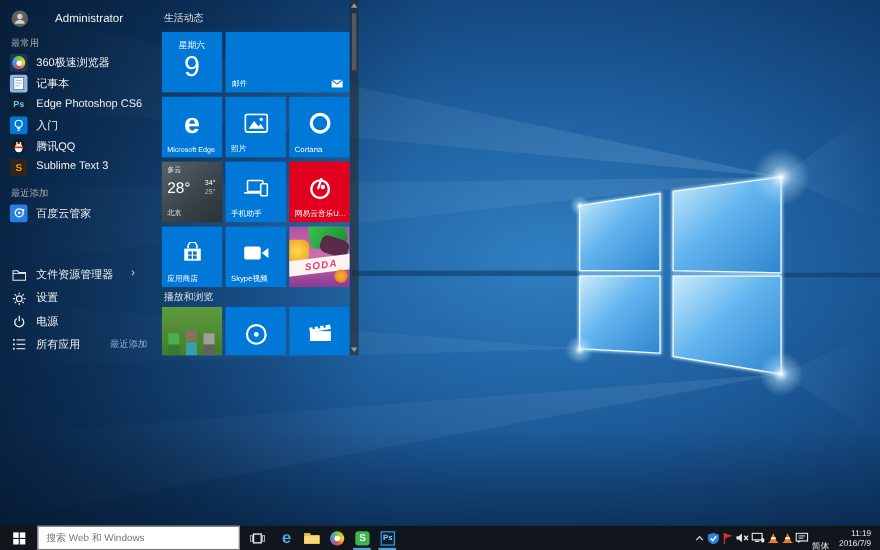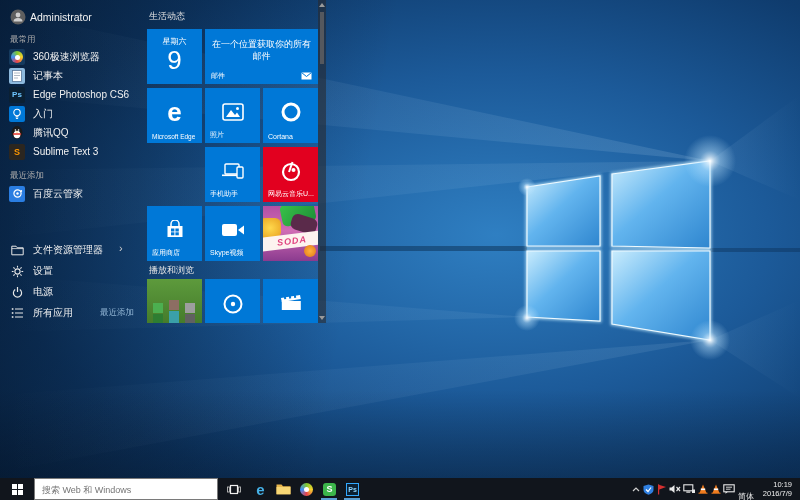--- a/index.html
+++ b/index.html
@@ -12,21 +12,21 @@
       linear-gradient(100deg, rgba(3,14,30,.55) 0%, rgba(3,14,30,0) 45%),
       linear-gradient(0deg, rgba(4,18,36,.45) 0%, rgba(4,18,36,0) 22%),
       radial-gradient(90% 85% at 62% 47%, #2f7fc2 0%, #1c5a99 38%, #0f3c6e 68%, #0a2b50 100%);
   }
   .wall-svg { position:absolute; inset:0; }
 
   
   .start-menu { position:absolute; left:0; top:155; width:326; height:323;
     background:rgba(22,25,30,.97); color:#fff; box-shadow:2px 0 10px rgba(0,0,0,.5); }
   .left-col { position:absolute; left:0; top:0; width:147px; height:100%; background:rgba(16,18,22,.35); }
-  .user-row { position:absolute; left:10px; top:7px; height:20px; display:flex; align-items:center; gap:4px; }
+  .user-row { position:absolute; left:10px; top:7px; height:20px; display:flex; align-items:center; gap:24px; }
   .user-name { font-size:10.5px; color:#f2f2f2; }
   .sec-label { position:absolute; left:10px; font-size:8.5px; color:#a9a9a9; }
   .app-item { position:absolute; left:0; width:170px; height:19px; display:flex; align-items:center; cursor:default; }
   .app-ico { position:absolute; left:9px; width:16px; height:16px; display:flex; align-items:center; justify-content:center; }
   .app-label { position:absolute; left:33px; font-size:10px; color:#f0f0f0; white-space:nowrap; }
   .foot-item { position:absolute; left:0; width:147px; height:20px; display:flex; align-items:center; }
   .foot-ico { position:absolute; left:10px; width:14px; height:14px; display:flex; align-items:center; justify-content:center; }
   .foot-label { position:absolute; left:33px; font-size:10px; color:#f0f0f0; white-space:nowrap; }
   .chev { position:absolute; left:119px; font-size:11px; color:#cfcfcf; top:2px; }
   .recent-link { position:absolute; left:100px; font-size:8.5px; color:#8fb3d2; }
@@ -295,21 +295,20 @@
 
   <div class="tiles">
     <div class="group-title" style="top:10px">生活动态</div>
 
     <div class="tile" style="left:0;top:29px">
       <div class="cal-week">星期六</div>
       <div class="cal-day">9</div>
     </div>
 
     <div class="tile t-wide" style="left:58px;top:29px">
-      <div class="mail-msg">在一个位置获取你的所有邮件</div>
       <div class="mail-bottom">
         <span>邮件</span>
         <svg width="11" height="8" viewBox="0 0 11 8">
           <rect x="0.5" y="0.5" width="10" height="7" fill="#fff"></rect>
             <polyline points="0.5,0.5 5.5,4.5 10.5,0.5" fill="none" stroke="#0078d7" stroke-width="1"></polyline>
         </svg>
       </div>
     </div>
 
     <div class="tile" style="left:0;top:88px">
@@ -332,20 +331,27 @@
 
     <div class="tile" style="left:116px;top:88px">
       <div class="tile-center" style="padding-bottom:8px">
         <svg width="22" height="22" viewBox="0 0 22 22">
           <circle cx="11" cy="11" r="8" fill="none" stroke="#fff" stroke-width="3"></circle>
         </svg>
       </div>
       <div class="tile-label">Cortana</div>
     </div>
 
+    <div class="tile t-weather" style="left:0;top:147px">
+      <div class="wx-cond">多云</div>
+      <div class="wx-temp">28°</div>
+      <div class="wx-hi">34°</div>
+      <div class="wx-lo">25°</div>
+      <div class="wx-city">北京</div>
+    </div>
 
     <div class="tile" style="left:58px;top:147px">
       <div class="tile-center" style="padding-bottom:8px">
         <svg width="24" height="17" viewBox="0 0 24 17">
           <rect x="4" y="2" width="14" height="10" rx="1" fill="none" stroke="#fff" stroke-width="1.4"></rect>
           <rect x="1" y="12.5" width="20" height="1.6" fill="#fff"></rect>
           <rect x="16" y="5" width="6" height="11" rx="1" fill="#0078d7" stroke="#fff" stroke-width="1.4"></rect>
         </svg>
       </div>
       <div class="tile-label">手机助手</div>
@@ -540,16 +546,16 @@
   <div class="tray-ico" style="left:722px">
     <svg width="12" height="10" viewBox="0 0 12 10">
       <rect x="0.8" y="0.8" width="10.4" height="7" fill="none" stroke="#e8e8e8" stroke-width="1.1"></rect>
       <polygon points="2.5,7.8 2.5,9.8 5,7.8" fill="#e8e8e8"></polygon>
         <line x1="3" y1="3.2" x2="9" y2="3.2" stroke="#e8e8e8" stroke-width="0.9"></line>
         <line x1="3" y1="5.2" x2="7.5" y2="5.2" stroke="#e8e8e8" stroke-width="0.9"></line>
     </svg>
   </div>
   <div class="lang">简体</div>
   <div class="clock">
-    <div>10:19</div>
+    <div>11:19</div>
     <div>2016/7/9</div>
   </div>
 </div>
 
 </body></html>

